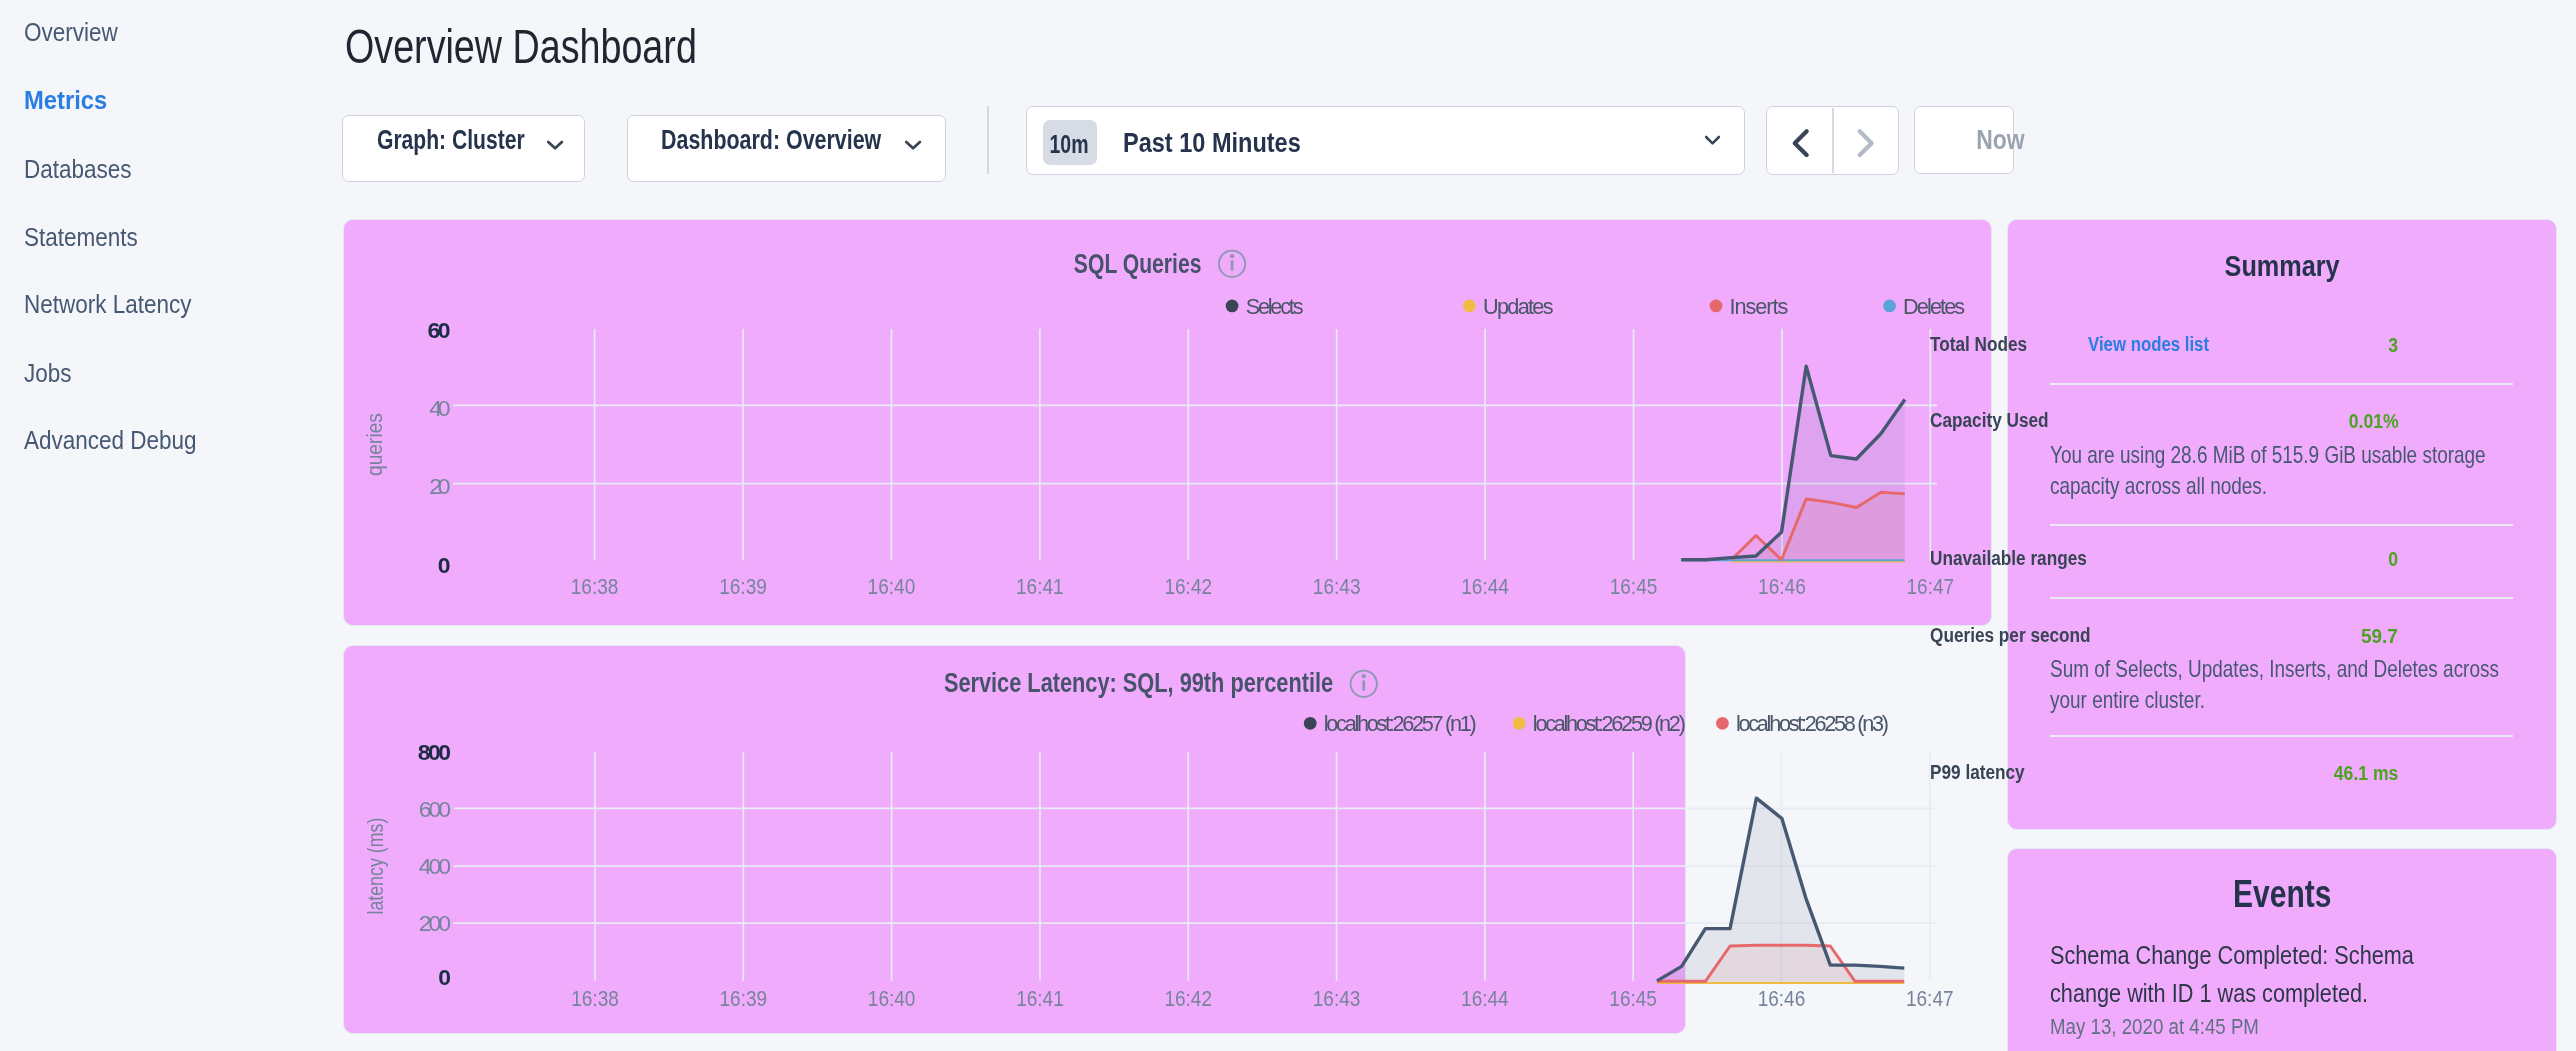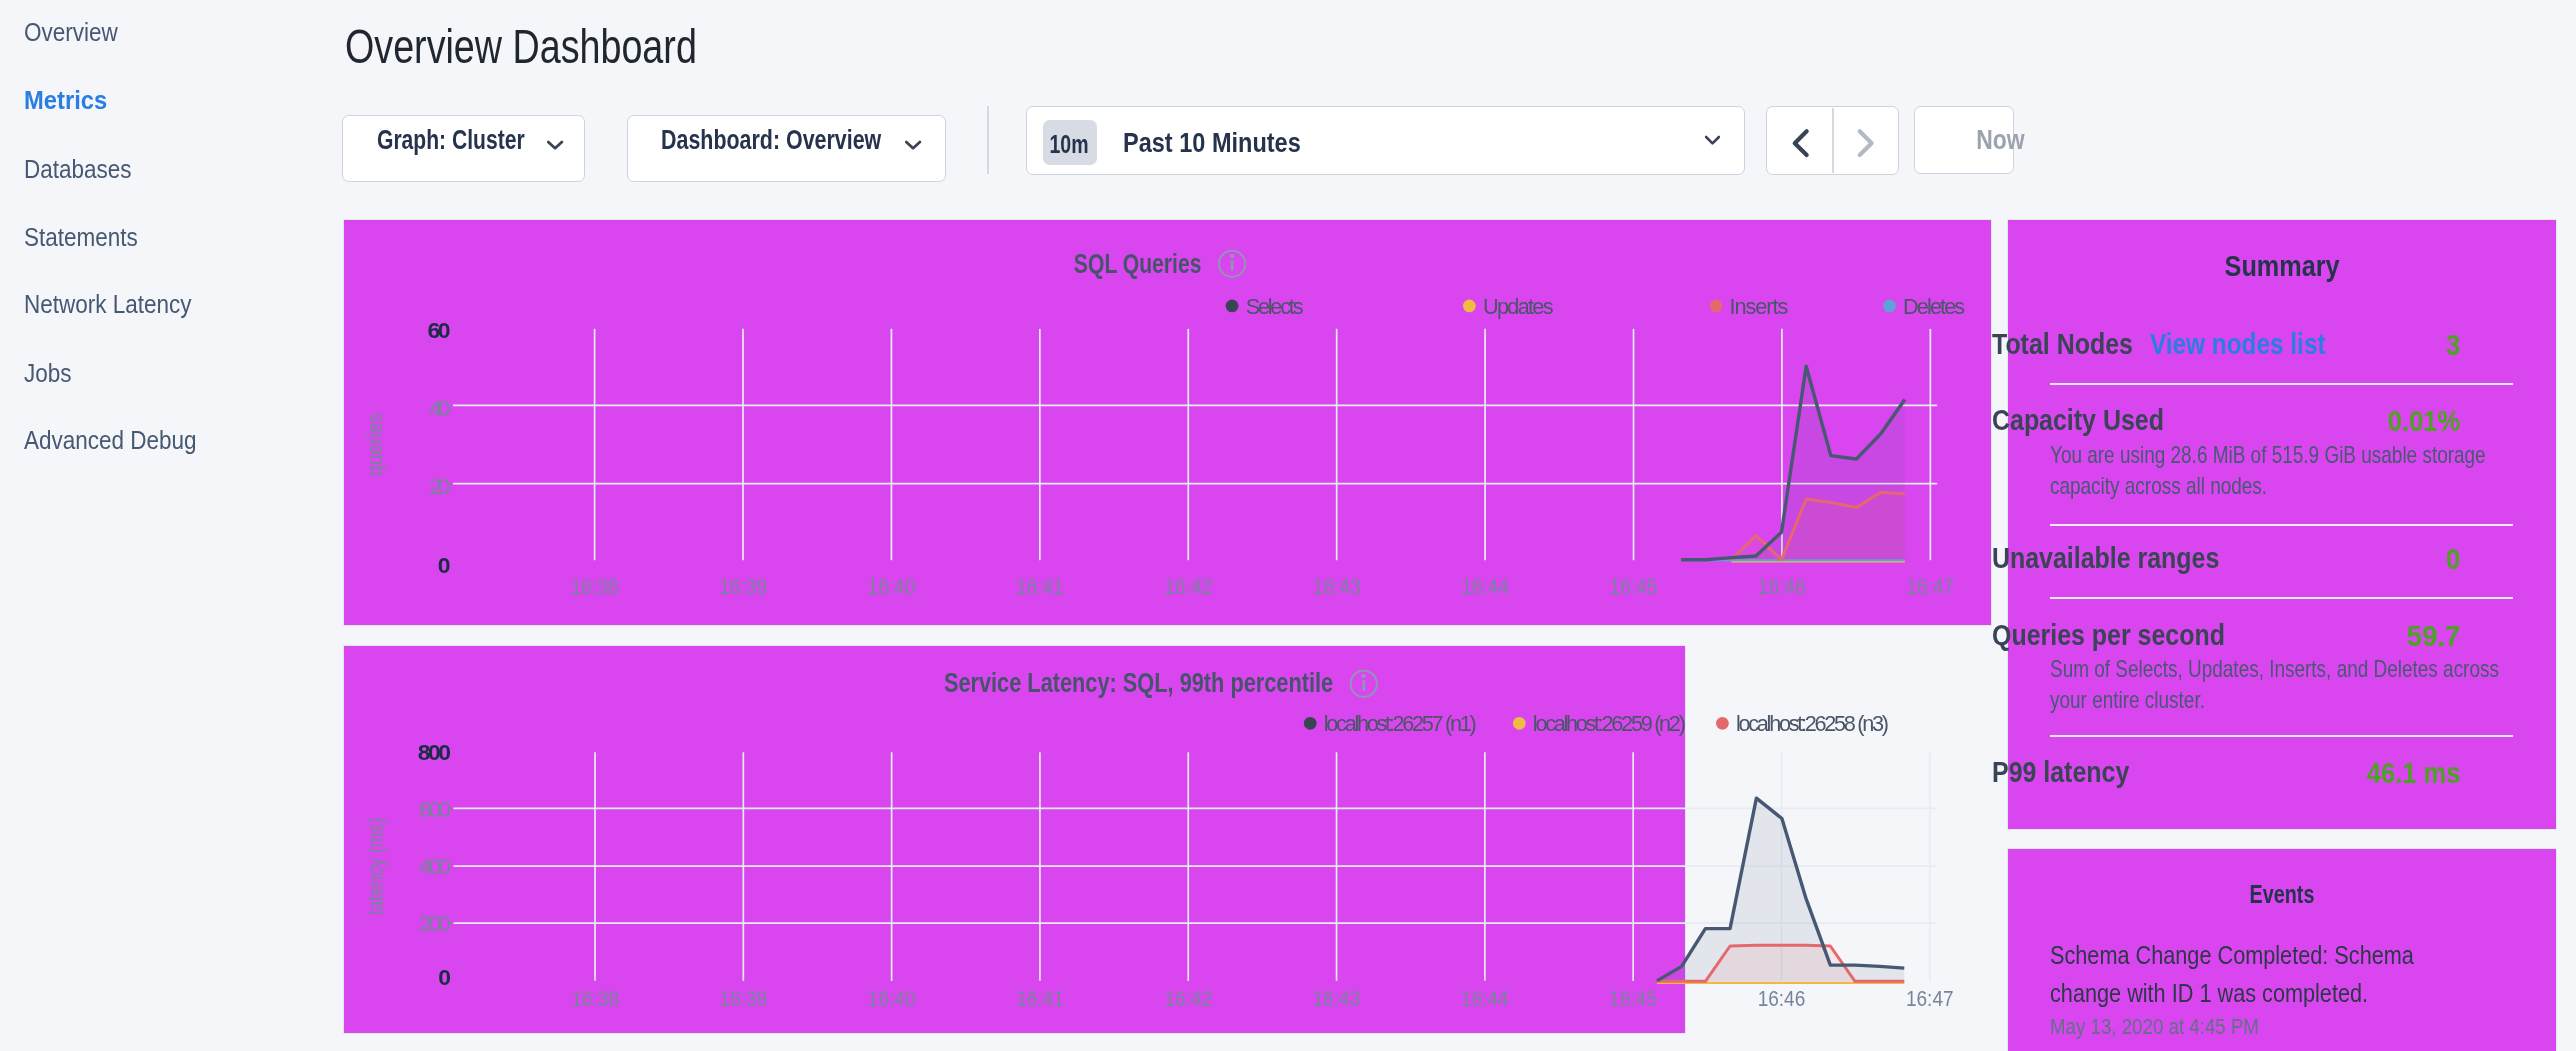--- a/index.html
+++ b/index.html
@@ -1,25 +1,25 @@
 <!DOCTYPE html>
 <html style="font-size:13.6px"><head>
 <meta charset="utf-8">
 <style>
   * { margin:0; padding:0; box-sizing:border-box; }
   html,body { width:2576px; height:1051px; overflow:hidden; }
   body { background:#f4f6fa; font-family:"Liberation Sans", sans-serif; position:relative; }
   .nav { position:absolute; left:24px; font-size:25px; line-height:25px; color:#475872; transform:scaleX(0.9); transform-origin:0 50%; white-space:nowrap; }
   .nav.active { color:#2a7de1; font-weight:700; transform:scaleX(0.95); }
   .box { position:absolute; background:#fff; border:1.7px solid #ccd3dd; border-radius:6.8px; }
-  .panel { position:absolute; background:#d946ef; border:1.7px solid #e4e8ef; border-radius:0; }
+  .panel { position:absolute; background:#f0abfc; border:1.7px solid #e4e8ef; border-radius:10px; }
   .ctl { position:absolute; font-weight:700; color:#26334d; font-size:28px; line-height:28px; white-space:nowrap; transform-origin:0 50%; }
   .chev { stroke:#394455; stroke-width:4; fill:none; stroke-linecap:round; stroke-linejoin:round; }
   .sep { position:absolute; width:1.7px; background:#d5dae2; }
-  .srow { position:absolute; left:1992px; width:464px; font-size:29px; line-height:27px; font-weight:700; white-space:nowrap; }
+  .srow { position:absolute; left:1930px; width:464px; font-size:20px; line-height:27px; font-weight:700; white-space:nowrap; }
   .slabel { display:inline-block; color:#394455; transform:scaleX(0.86); transform-origin:0 50%; }
   .sval { position:absolute; right:-4.3px; top:0.9px; color:#4ca322; transform:scaleX(0.88); transform-origin:100% 50%; }
   .sdesc { position:absolute; left:2050px; width:476px; font-size:24px; line-height:31px; color:#475872; transform:scaleX(0.79); transform-origin:0 0; white-space:nowrap; }
   .sdiv { position:absolute; left:2050px; width:463px; height:1.7px; background:#e8ebf0; }
 </style>
 </head>
 <body>
 
 <div class="nav" style="top:20px;">Overview</div>
 <div class="nav active" style="top:88px;">Metrics</div>
@@ -194,16 +194,16 @@
 <div class="sdesc" style="top:439px;">You are using 28.6 MiB of 515.9 GiB usable storage<br>capacity across all nodes.</div>
 <div class="sdiv" style="top:524px;"></div>
 <div class="srow" style="top:545px;text-decoration:underline;"><span class="slabel">Unavailable ranges</span><span class="sval">0</span></div>
 <div class="sdiv" style="top:597px;"></div>
 <div class="srow" style="top:622px;"><span class="slabel">Queries per second</span><span class="sval" style="transform:scaleX(0.95);">59.7</span></div>
 <div class="sdesc" style="top:653px;">Sum of Selects, Updates, Inserts, and Deletes across<br>your entire cluster.</div>
 <div class="sdiv" style="top:735px;"></div>
 <div class="srow" style="top:759px;text-decoration:underline;"><span class="slabel">P99 latency</span><span class="sval">46.1 ms</span></div>
 
 <div class="panel" style="left:2007px; top:848px; width:550px; height:339px;"></div>
-<div style="position:absolute; left:2050px; top:881px; width:464px; text-align:center; font-size:25px; line-height:27px; font-weight:700; color:#26334d;"><span style="display:inline-block; transform:scaleX(0.79);">Events</span></div>
+<div style="position:absolute; left:2050px; top:881px; width:464px; text-align:center; font-size:38px; line-height:27px; font-weight:700; color:#26334d;"><span style="display:inline-block; transform:scaleX(0.79);">Events</span></div>
 <div style="position:absolute; left:2050px; top:936px; font-size:25.5px; line-height:38px; color:#2c3848; transform:scaleX(0.85); transform-origin:0 0; white-space:nowrap;">Schema Change Completed: Schema<br>change with ID 1 was completed.</div>
 <div style="position:absolute; left:2050px; top:1016px; font-size:22px; line-height:22px; color:#5f7183; transform:scaleX(0.85); transform-origin:0 0; white-space:nowrap;">May 13, 2020 at 4:45 PM</div>
 
 
 </body></html>

